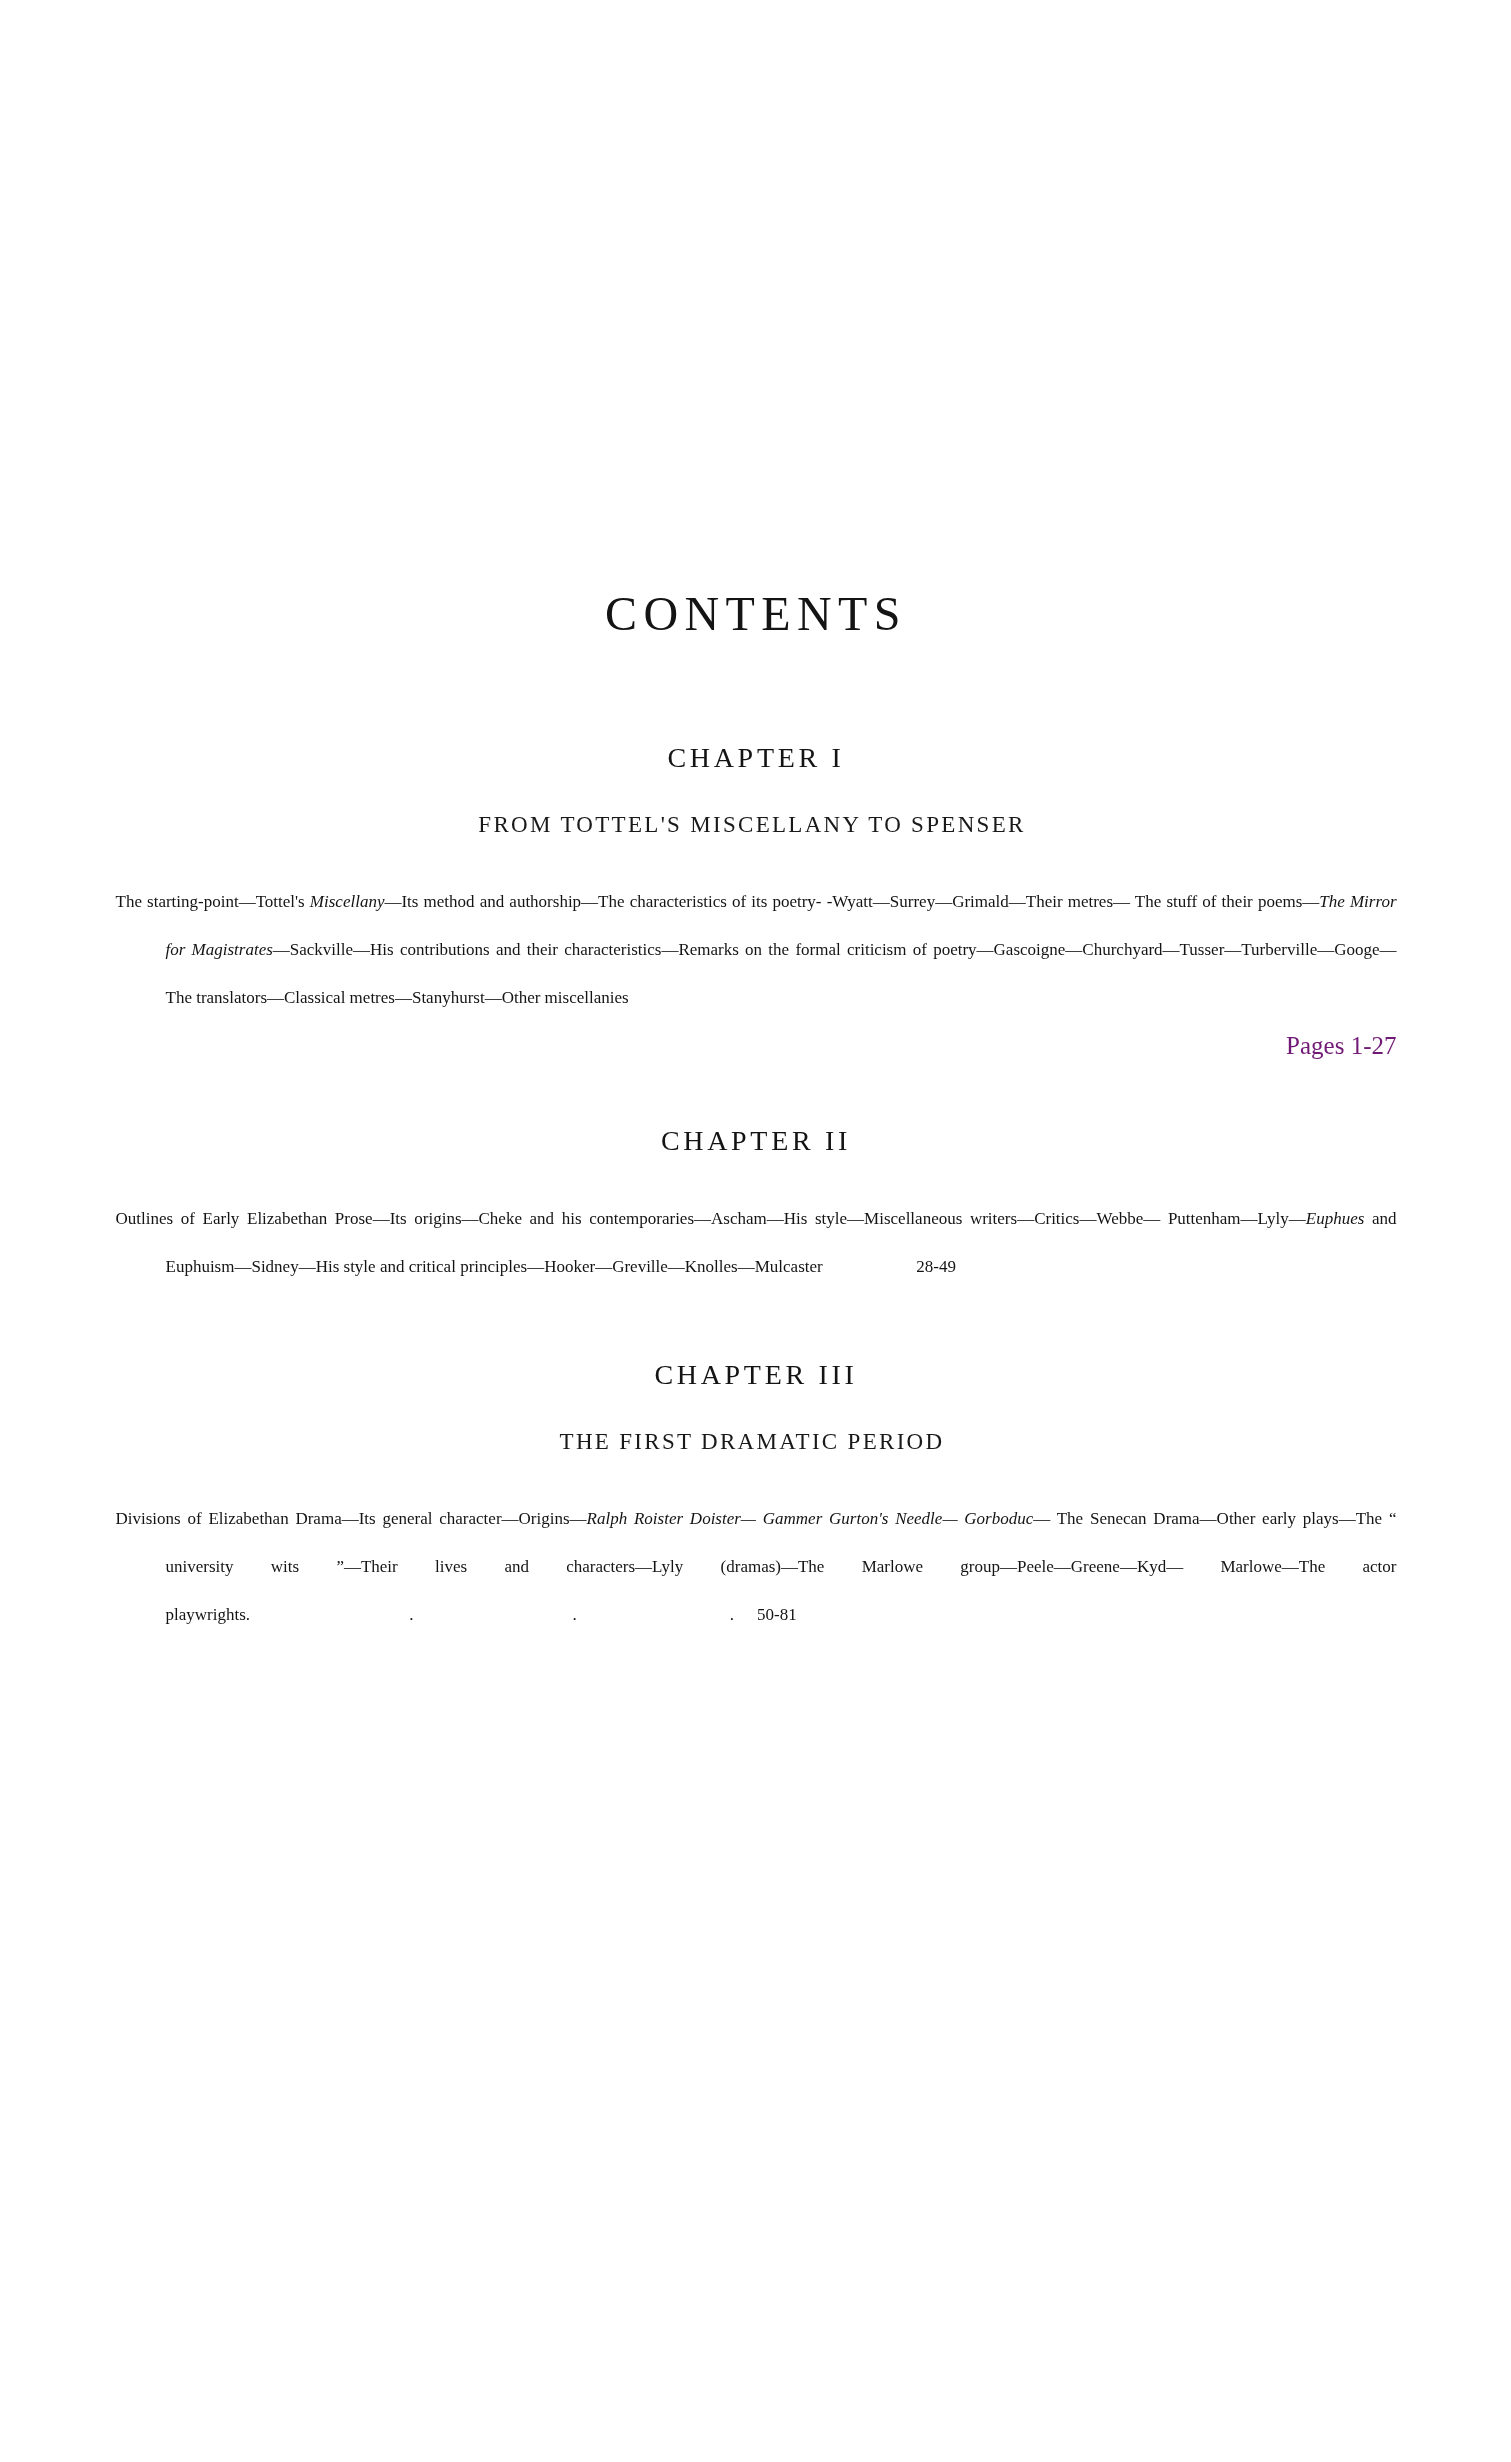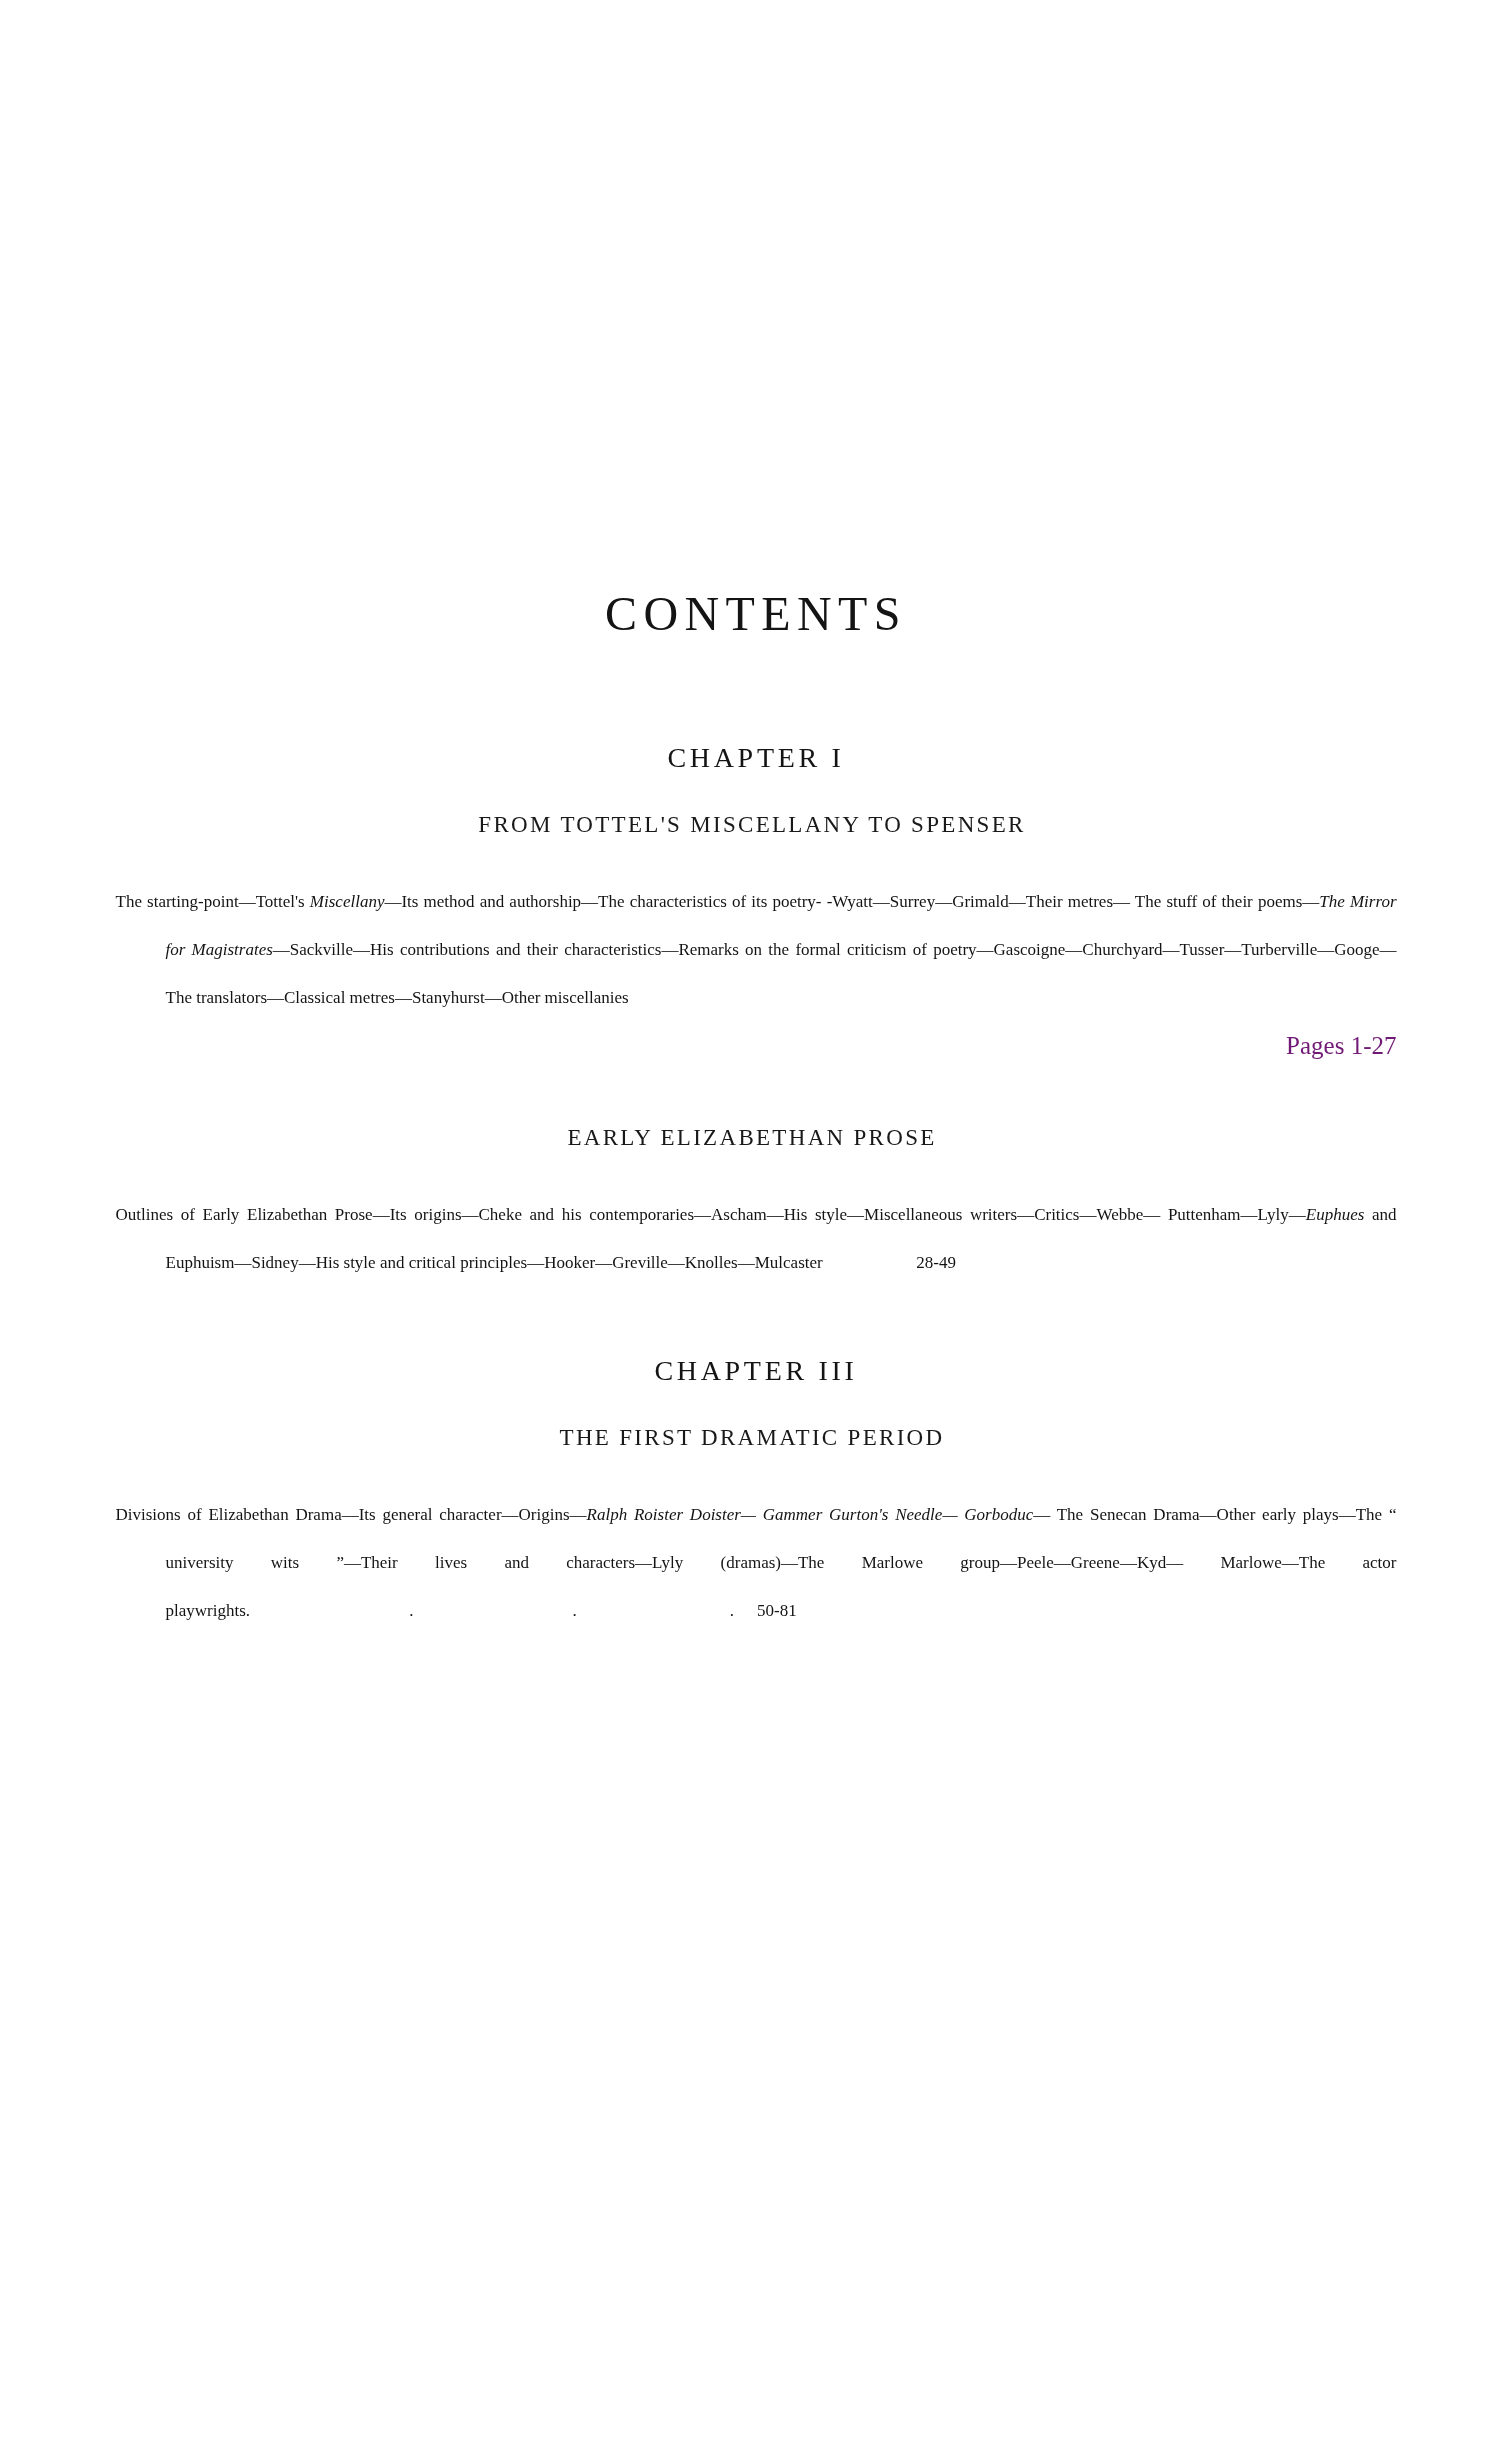--- a/index.html
+++ b/index.html
@@ -99,21 +99,21 @@
     <div class="chapter-block">
       <h2 class="chapter-heading">CHAPTER  I</h2>
       <h3 class="chapter-subtitle">FROM  TOTTEL'S  MISCELLANY  TO  SPENSER</h3>
       <p class="chapter-desc">The  starting-point—Tottel's  <i>Miscellany</i>—Its  method  and  authorship—The characteristics  of  its  poetry- -Wyatt—Surrey—Grimald—Their  metres— The  stuff  of  their  poems—<i>The  Mirror for  Magistrates</i>—Sackville—His contributions  and  their  characteristics—Remarks  on  the  formal  criticism of  poetry—Gascoigne—Churchyard—Tusser—Turberville—Googe—The translators—Classical metres—Stanyhurst—Other miscellanies</p>
       <div class="pages-right">Pages 1-27</div>
     </div>
 
     <div class="gap-1"></div>
 
     <div class="chapter-block">
-      <h3 class="chapter-subtitle">EARLY  ELIZABETHAN  PROSE</h3>
+      <h2 class="chapter-heading">CHAPTER  II</h2>
       <p class="chapter-desc"><span>Outlines  of  Early  Elizabethan  Prose—Its  origins—Cheke  and  his  contemporaries—Ascham—His  style—Miscellaneous  writers—Critics—Webbe— Puttenham—Lyly—<i>Euphues</i>  and  Euphuism—Sidney—His  style  and critical  principles—Hooker—Greville—Knolles—Mulcaster</span><span class="inline-pages">&nbsp;&nbsp;&nbsp;&nbsp;&nbsp;&nbsp;&nbsp;&nbsp;&nbsp;&nbsp;&nbsp;&nbsp;&nbsp;&nbsp;&nbsp;&nbsp;&nbsp;&nbsp;&nbsp;&nbsp;&nbsp;&nbsp;<span>28-49</span></span></p>
     </div>
 
     <div class="gap-2"></div>
 
     <div class="chapter-block">
       <h2 class="chapter-heading">CHAPTER  III</h2>
       <h3 class="chapter-subtitle">THE  FIRST  DRAMATIC  PERIOD</h3>
       <p class="chapter-desc"><span>Divisions  of  Elizabethan  Drama—Its  general  character—Origins—<i>Ralph Roister  Doister— Gammer  Gurton's  Needle— Gorboduc</i>— The  Senecan Drama—Other early plays—The “ university wits ”—Their lives and characters—Lyly  (dramas)—The  Marlowe  group—Peele—Greene—Kyd— Marlowe—The actor playwrights</span><span class="dots">.&nbsp;&nbsp;&nbsp;&nbsp;&nbsp;&nbsp;&nbsp;&nbsp;&nbsp;&nbsp;&nbsp;&nbsp;&nbsp;&nbsp;&nbsp;&nbsp;&nbsp;&nbsp;&nbsp;&nbsp;&nbsp;&nbsp;&nbsp;&nbsp;&nbsp;&nbsp;.&nbsp;&nbsp;&nbsp;&nbsp;&nbsp;&nbsp;&nbsp;&nbsp;&nbsp;&nbsp;&nbsp;&nbsp;&nbsp;&nbsp;&nbsp;&nbsp;&nbsp;&nbsp;&nbsp;&nbsp;&nbsp;&nbsp;&nbsp;&nbsp;&nbsp;&nbsp;.&nbsp;&nbsp;&nbsp;&nbsp;&nbsp;&nbsp;&nbsp;&nbsp;&nbsp;&nbsp;&nbsp;&nbsp;&nbsp;&nbsp;&nbsp;&nbsp;&nbsp;&nbsp;&nbsp;&nbsp;&nbsp;&nbsp;&nbsp;&nbsp;&nbsp;.</span><span class="inline-pages">&nbsp;&nbsp;&nbsp;&nbsp;&nbsp;<span>50-81</span></span></p>
     </div>

